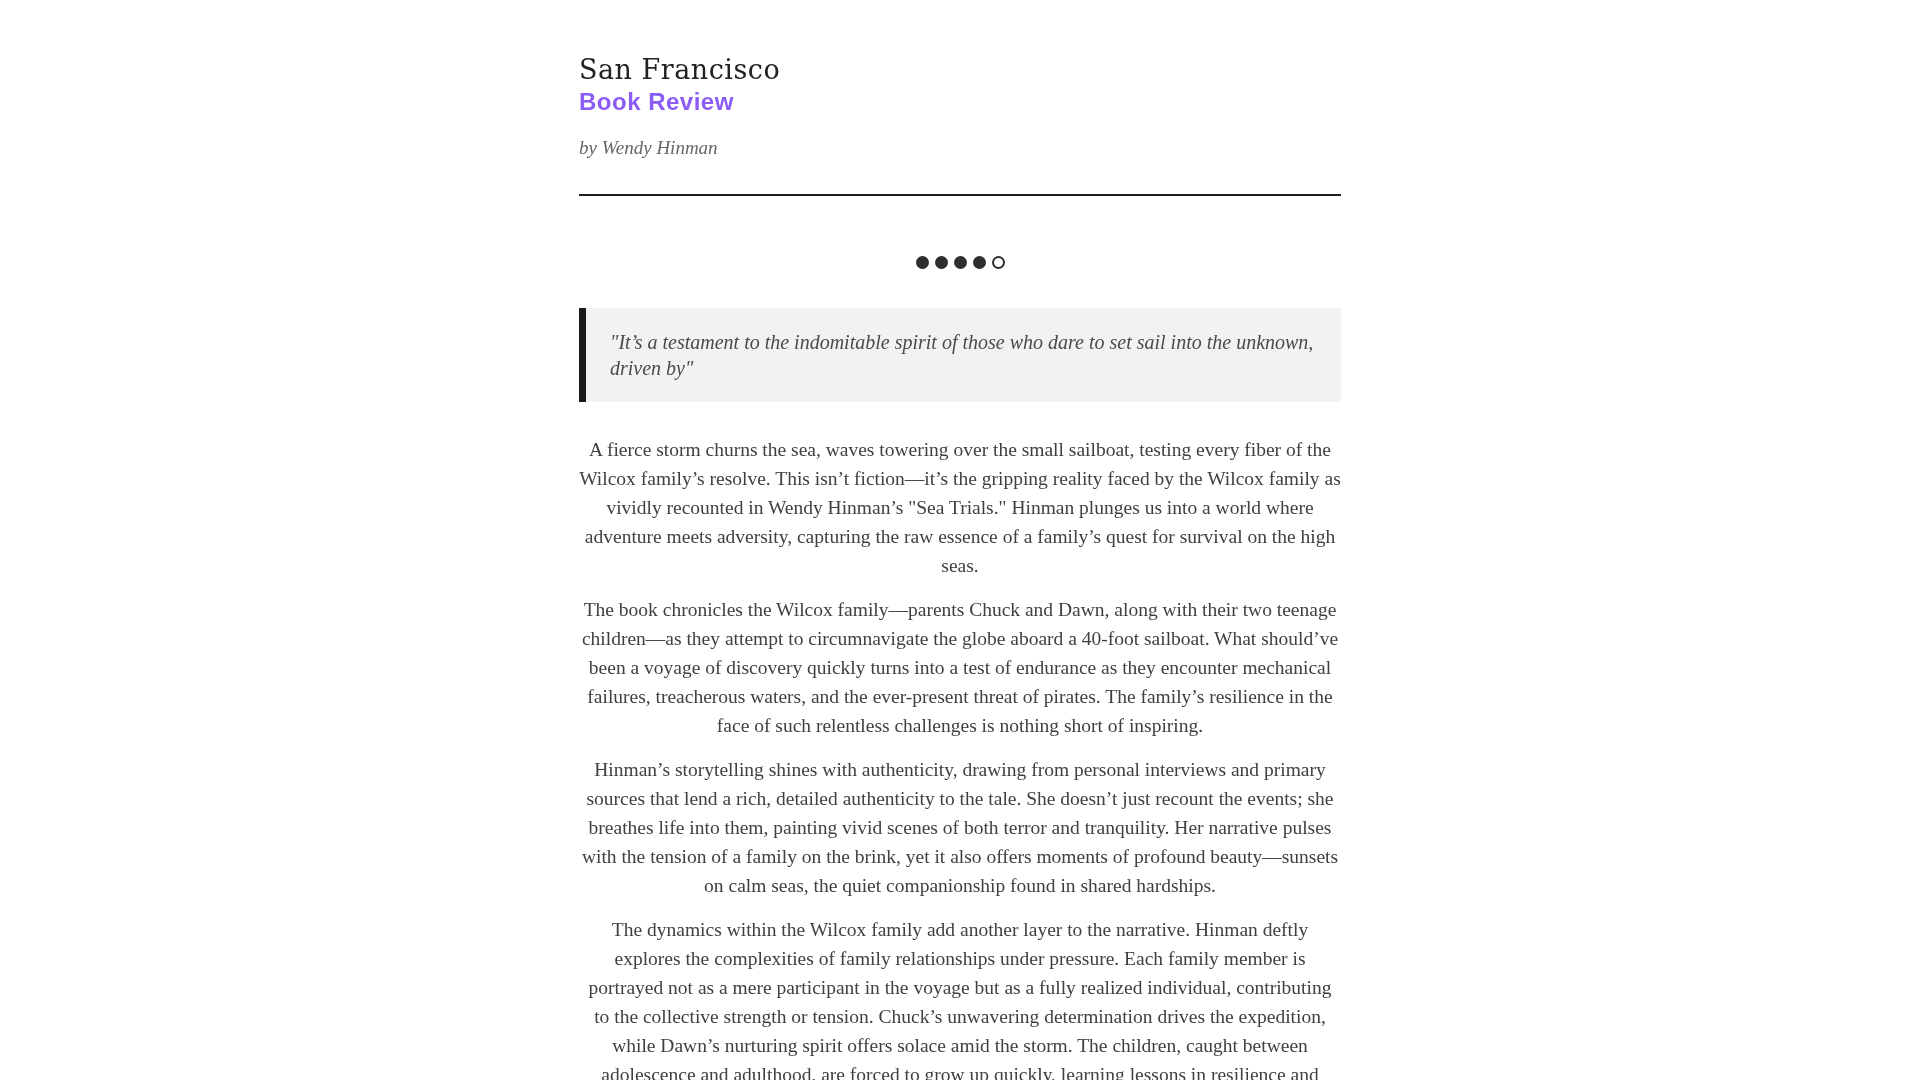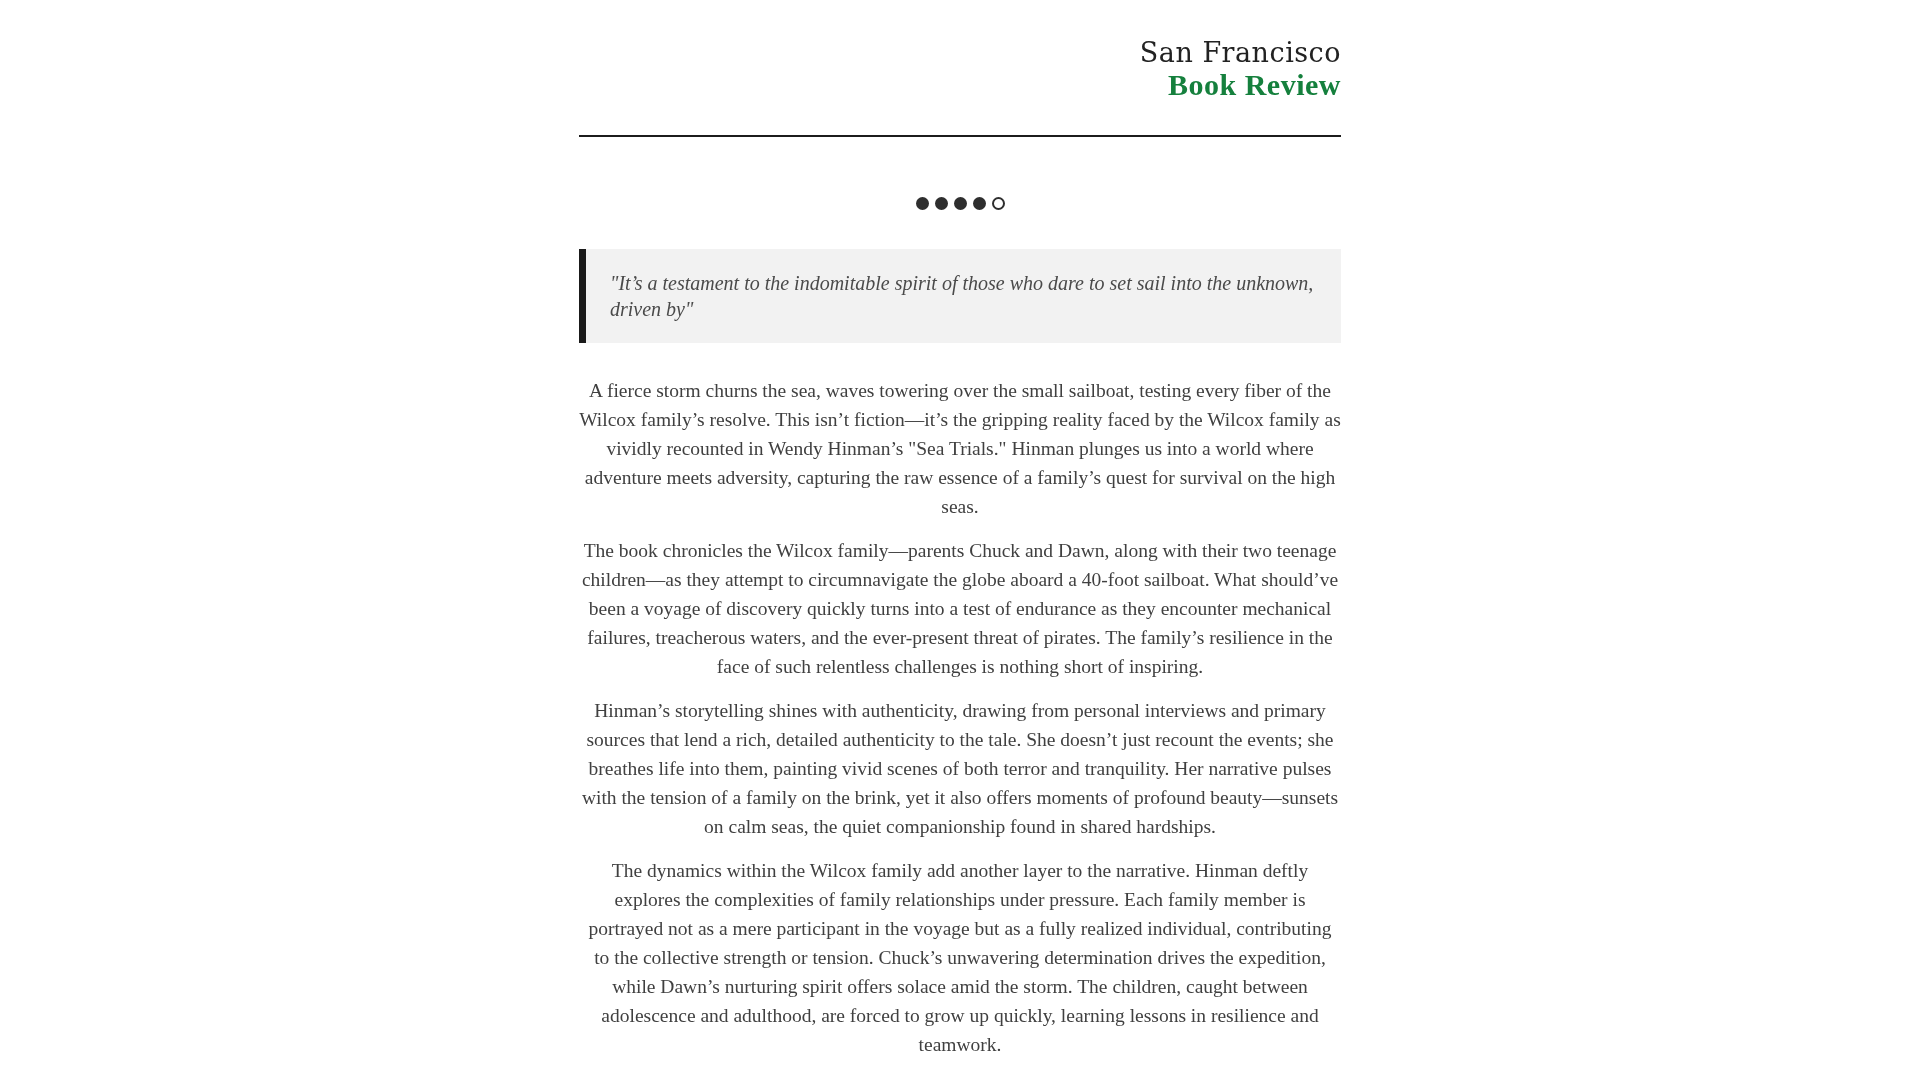--- a/index.html
+++ b/index.html
@@ -1,33 +1,33 @@
 <!DOCTYPE html>
 <html><head>
 <meta charset="utf-8">
 <style>
   * { margin: 0; padding: 0; box-sizing: border-box; }
   html, body { width: 1920px; height: 1080px; overflow: hidden; background: #ffffff; }
   body { font-family: "Liberation Serif", serif; }
   .page { width: 762px; margin: 0 auto; }
 
-  .masthead { text-align: right; padding-top: 38px; }
+  .masthead { text-align: left; padding-top: 55px; }
   .logo { display: block; text-decoration: none; cursor: pointer; }
   .logo-top {
     display: block;
     font-family: "DejaVu Serif", serif;
     font-size: 27px; line-height: 30px;
     color: #222222; letter-spacing: 0.5px;
   }
   .logo-bottom {
     display: block;
-    font-family: Liberation Serif, serif;
+    font-family: Liberation Sans, sans-serif;
     font-weight: bold;
-    font-size: 30px; line-height: 34px;
-    color: #15803d; letter-spacing: 0.5px;
+    font-size: 24px; line-height: 34px;
+    color: #8b5cf6; letter-spacing: 0.5px;
   }
   h1.title {
     margin-top: 26px;
     font-family: "DejaVu Serif", serif;
     font-weight: bold;
     font-size: 32px; line-height: 42px;
     color: #373737;
   }
   .byline {
     margin-top: 16px;
@@ -74,20 +74,21 @@
 </style>
 </head>
 <body>
 
 <div class="page">
   <header class="masthead">
     <a class="logo">
       <span class="logo-top">San Francisco</span>
       <span class="logo-bottom">Book Review</span>
     </a>
+    <p class="byline">by Wendy Hinman</p>
   </header>
 
   <hr class="divider">
 
   <div class="rating" id="rating"><span class="dot filled"></span><span class="dot filled"></span><span class="dot filled"></span><span class="dot filled"></span><span class="dot empty"></span></div>
 
   <blockquote class="pull-quote">
     <span>"It’s a testament to the indomitable spirit of those who dare to set sail into the unknown, driven by"</span>
   </blockquote>
 

